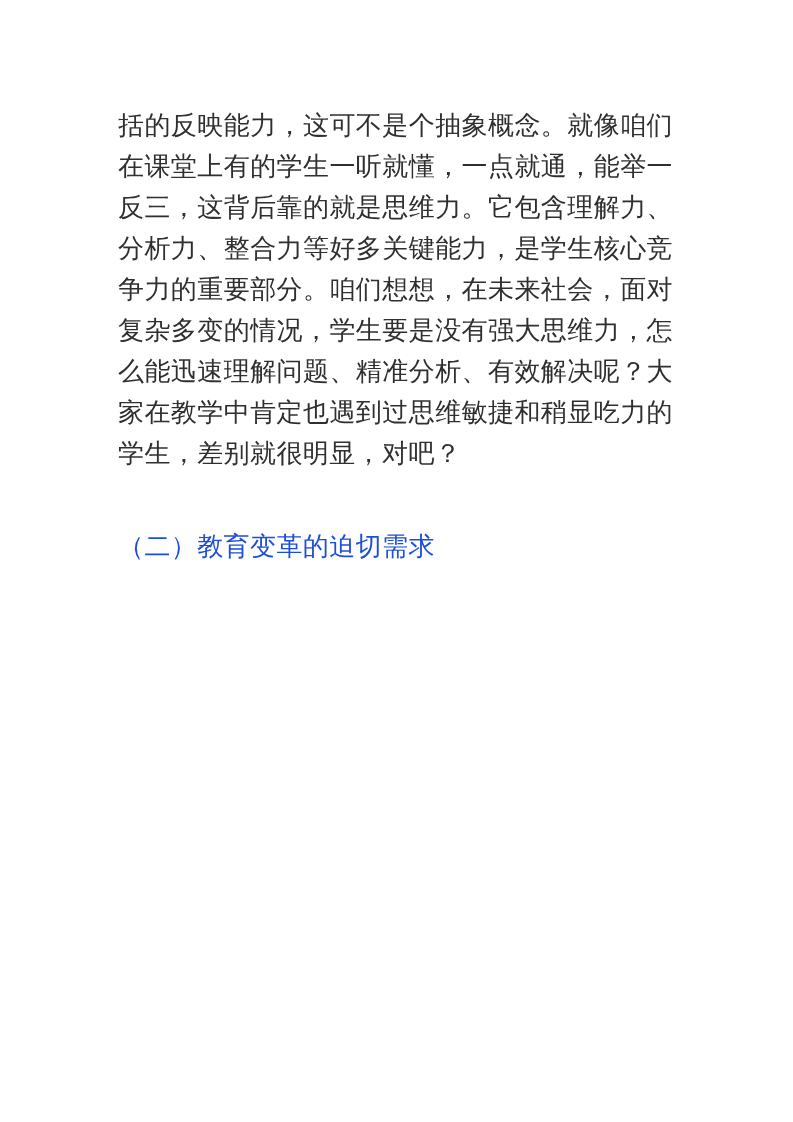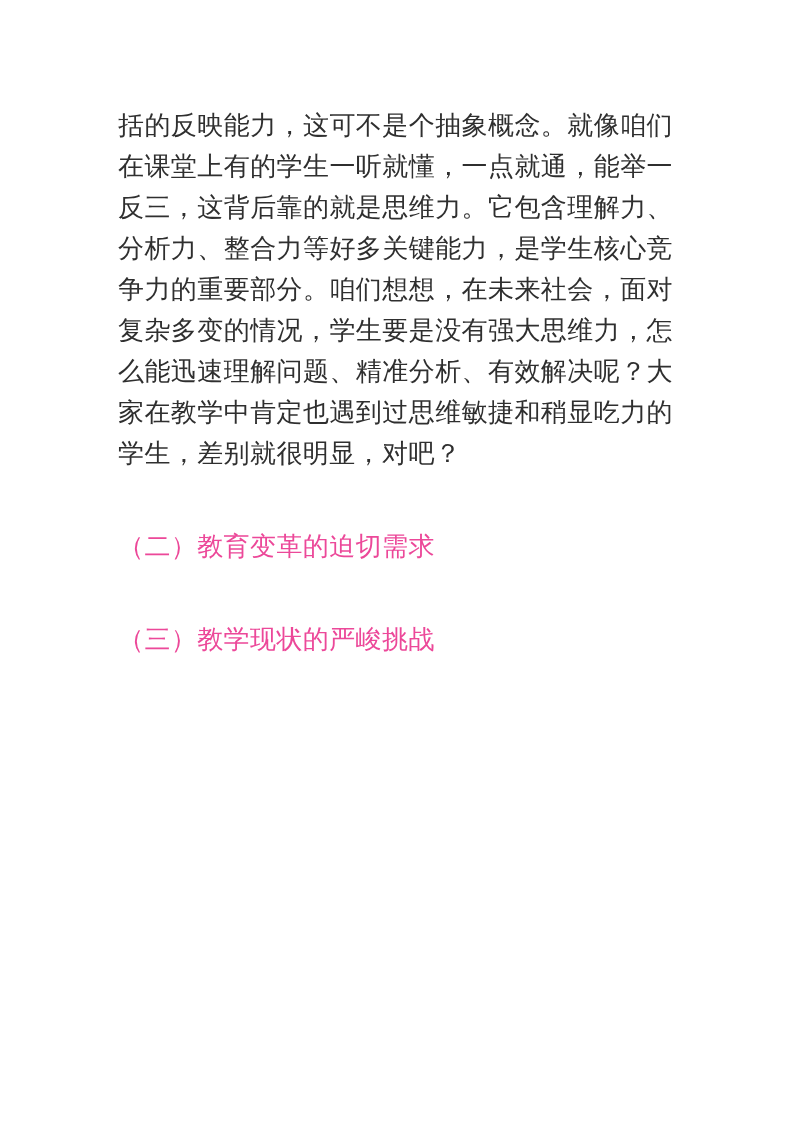--- a/index.html
+++ b/index.html
@@ -30,27 +30,26 @@
     text-justify: inter-ideograph;
     letter-spacing: 0.4px;
     word-break: break-all;
   }
   .heading {
     margin: 52px 0 37px 0;
     font-family: "Liberation Sans", sans-serif;
     font-size: 26px;
     line-height: 41px;
     font-weight: normal;
-    color: #ec4899;
+    color: #1d4ed8;
     letter-spacing: 0.4px;
   }
 </style>
 </head>
 <body>
 
 <div class="page">
   <p class="para">括的反映能力，这可不是个抽象概念。就像咱们在课堂上有的学生一听就懂，一点就通，能举一反三，这背后靠的就是思维力。它包含理解力、分析力、整合力等好多关键能力，是学生核心竞争力的重要部分。咱们想想，在未来社会，面对复杂多变的情况，学生要是没有强大思维力，怎么能迅速理解问题、精准分析、有效解决呢？大家在教学中肯定也遇到过思维敏捷和稍显吃力的学生，差别就很明显，对吧？</p>
 
   <h2 class="heading">（二）教育变革的迫切需求</h2>
 
 
-  <h2 class="heading">（三）教学现状的严峻挑战</h2>
 </div>
 
 </body></html>

